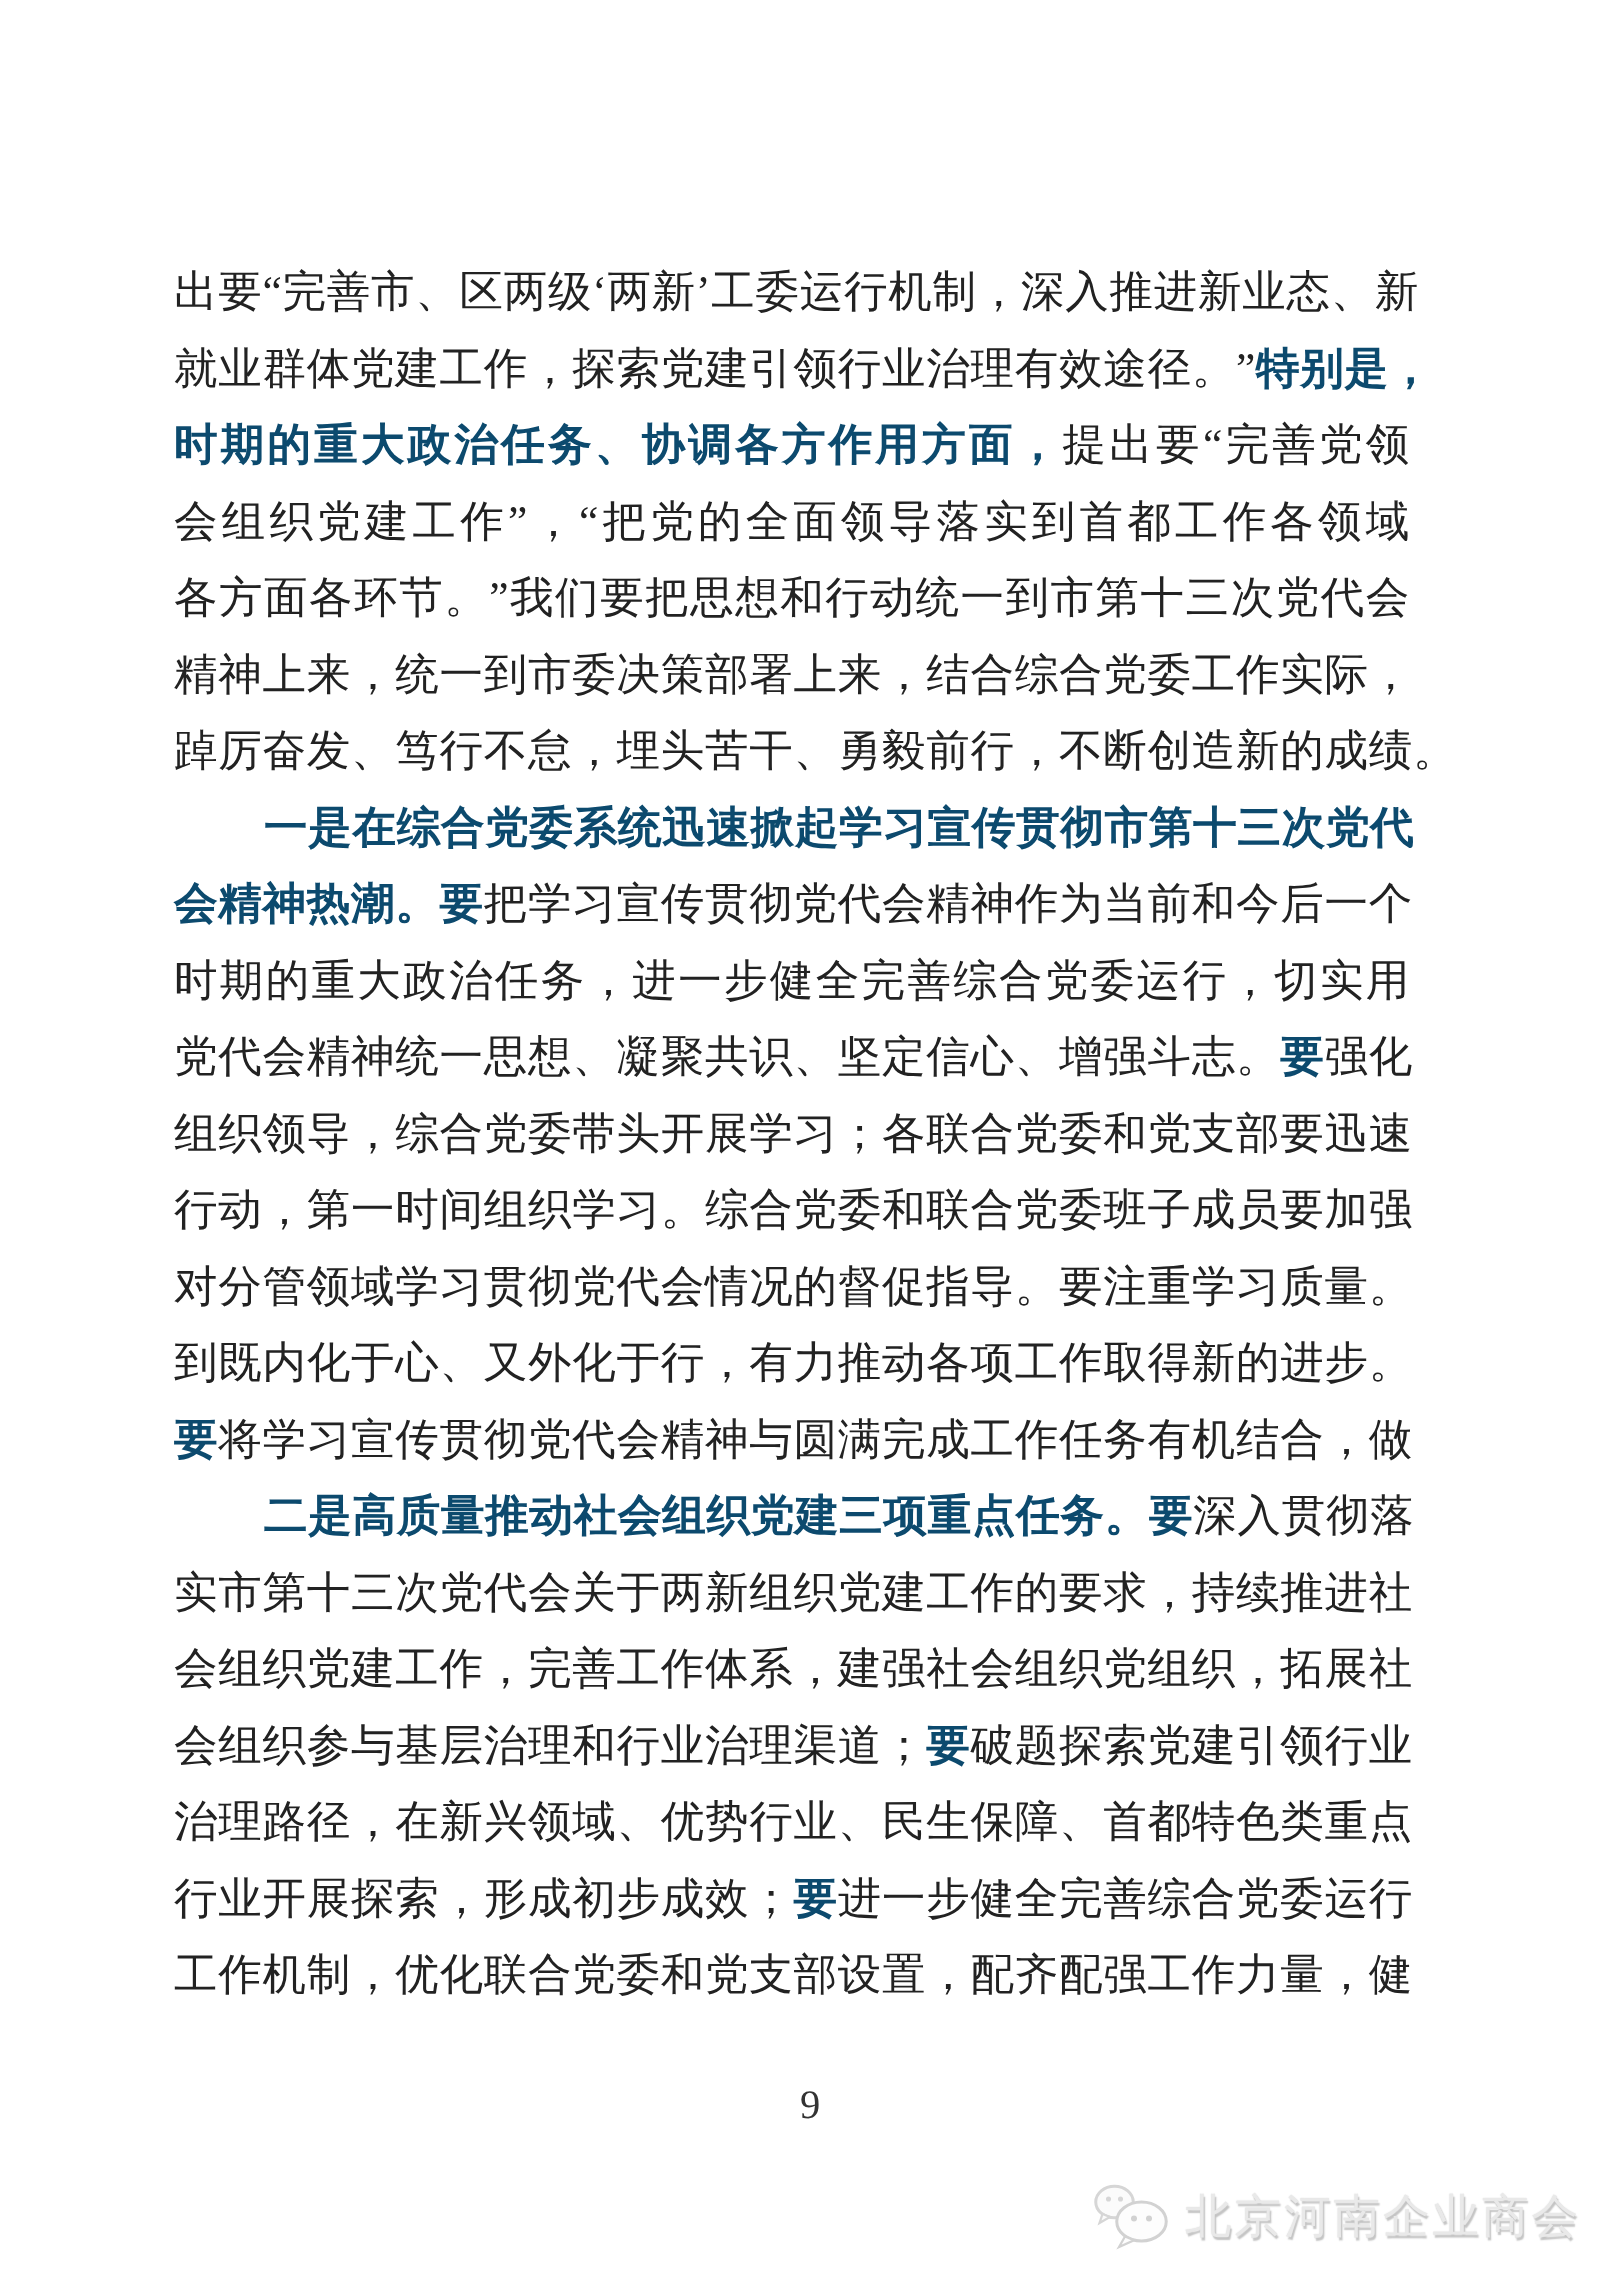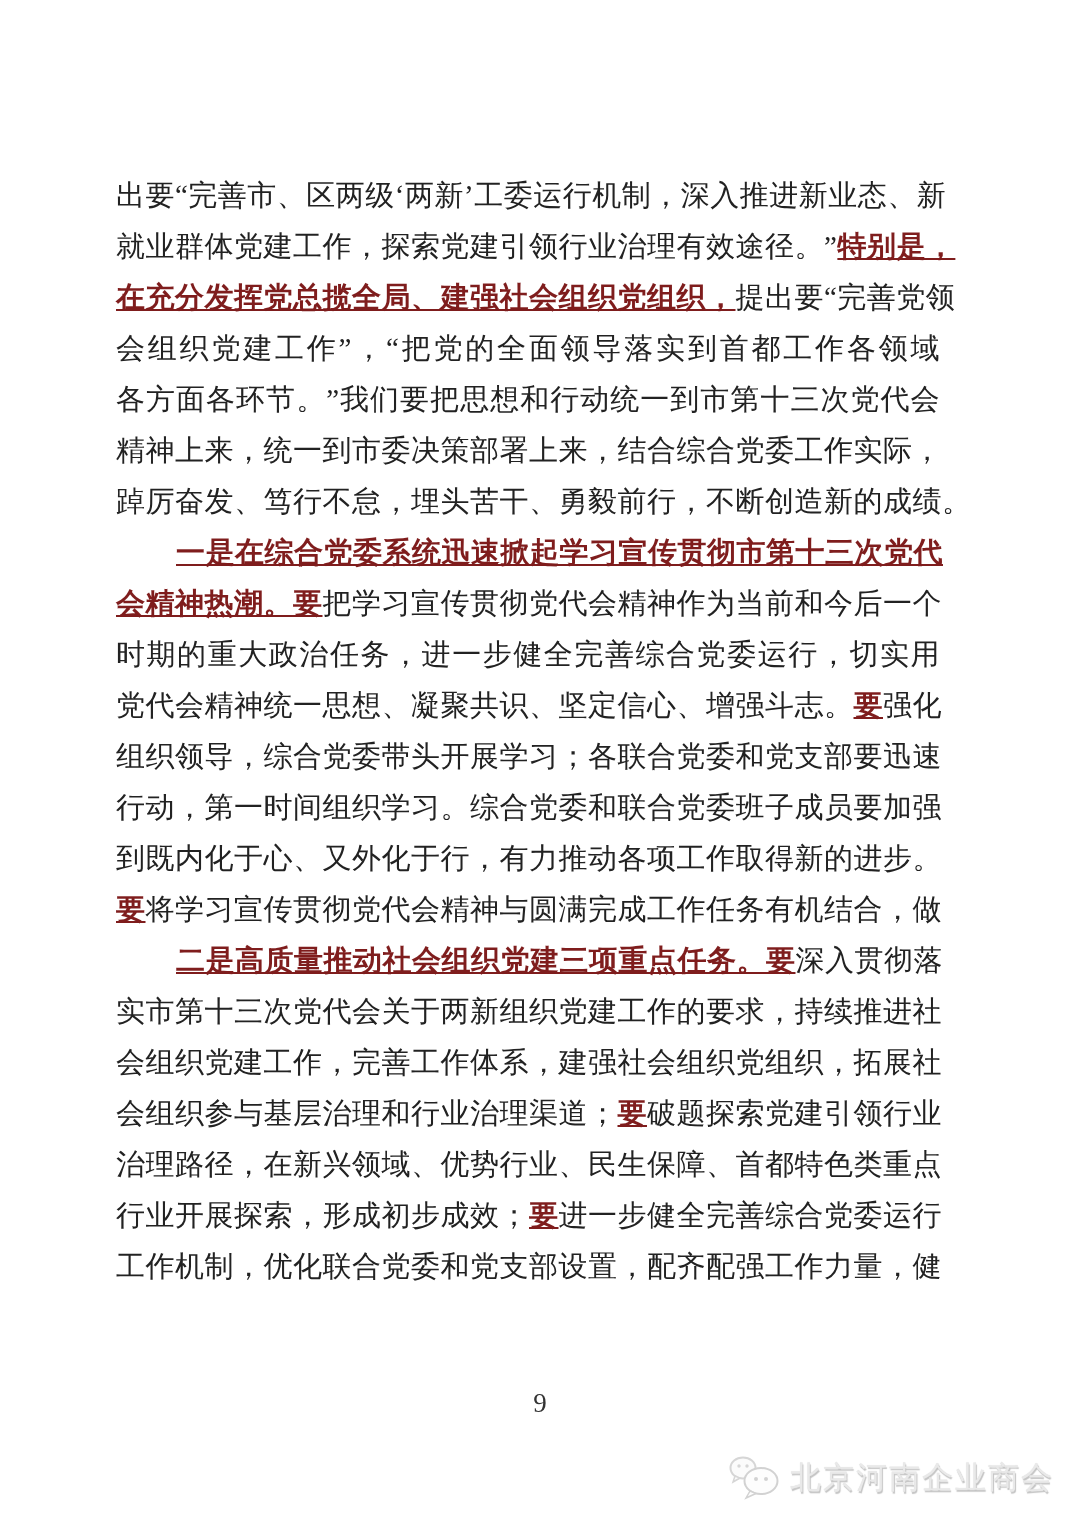--- a/index.html
+++ b/index.html
@@ -36,22 +36,21 @@
     text-align-last: justify;
     -moz-text-align-last: justify;
     white-space: nowrap;
     letter-spacing: 0.5px;
   }
   .line.indent {
     text-indent: 60px;
   }
   .line b {
     font-weight: bold;
-    color: #7f1d1d;
-    text-decoration: underline;
+    color: #0c4a6e;
   }
   .page-number {
     position: absolute;
     left: 0;
     right: 0;
     top: 1388px;
     text-align: center;
     font-size: 27px;
     color: #333333;
     font-family: "Liberation Serif", "DejaVu Serif", serif;
@@ -80,31 +79,32 @@
   }
 </style>
 </head>
 <body>
 
 <div class="page">
 
   <main class="text-block" id="text-block">
       <div class="line"><span>出要“完善市、区两级‘两新’工委运行机制，深入推进新业态、新</span></div>
       <div class="line"><span>就业群体党建工作，探索党建引领行业治理有效途径。”</span><b>特别是，</b></div>
-      <div class="line"><b>在充分发挥党总揽全局、建强社会组织党组织，</b><span>提出要“完善党领</span></div>
+      <div class="line"><b>时期的重大政治任务、协调各方作用方面，</b><span>提出要“完善党领</span></div>
       <div class="line"><span>会组织党建工作”，“把党的全面领导落实到首都工作各领域</span></div>
       <div class="line"><span>各方面各环节。”我们要把思想和行动统一到市第十三次党代会</span></div>
       <div class="line"><span>精神上来，统一到市委决策部署上来，结合综合党委工作实际，</span></div>
       <div class="line"><span>踔厉奋发、笃行不怠，埋头苦干、勇毅前行，不断创造新的成绩。</span></div>
       <div class="line indent"><b>一是在综合党委系统迅速掀起学习宣传贯彻市第十三次党代</b></div>
       <div class="line"><b>会精神热潮。要</b><span>把学习宣传贯彻党代会精神作为当前和今后一个</span></div>
       <div class="line"><span>时期的重大政治任务，进一步健全完善综合党委运行，切实用</span></div>
       <div class="line"><span>党代会精神统一思想、凝聚共识、坚定信心、增强斗志。</span><b>要</b><span>强化</span></div>
       <div class="line"><span>组织领导，综合党委带头开展学习；各联合党委和党支部要迅速</span></div>
       <div class="line"><span>行动，第一时间组织学习。综合党委和联合党委班子成员要加强</span></div>
+      <div class="line"><span>对分管领域学习贯彻党代会情况的督促指导。要注重学习质量。</span></div>
       <div class="line"><span>到既内化于心、又外化于行，有力推动各项工作取得新的进步。</span></div>
       <div class="line"><b>要</b><span>将学习宣传贯彻党代会精神与圆满完成工作任务有机结合，做</span></div>
       <div class="line indent"><b>二是高质量推动社会组织党建三项重点任务。要</b><span>深入贯彻落</span></div>
       <div class="line"><span>实市第十三次党代会关于两新组织党建工作的要求，持续推进社</span></div>
       <div class="line"><span>会组织党建工作，完善工作体系，建强社会组织党组织，拓展社</span></div>
       <div class="line"><span>会组织参与基层治理和行业治理渠道；</span><b>要</b><span>破题探索党建引领行业</span></div>
       <div class="line"><span>治理路径，在新兴领域、优势行业、民生保障、首都特色类重点</span></div>
       <div class="line"><span>行业开展探索，形成初步成效；</span><b>要</b><span>进一步健全完善综合党委运行</span></div>
       <div class="line"><span>工作机制，优化联合党委和党支部设置，配齐配强工作力量，健</span></div>
     </main>

